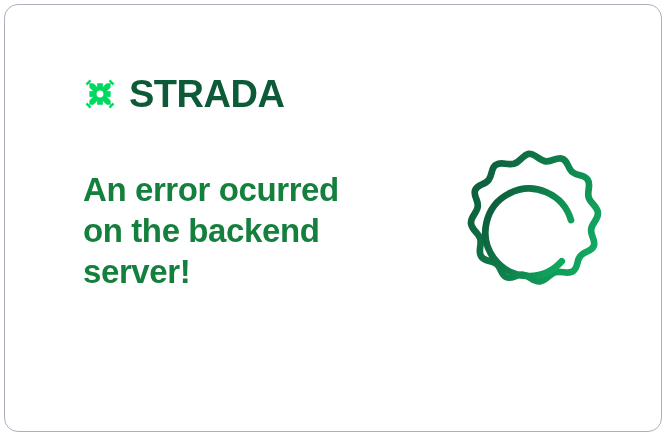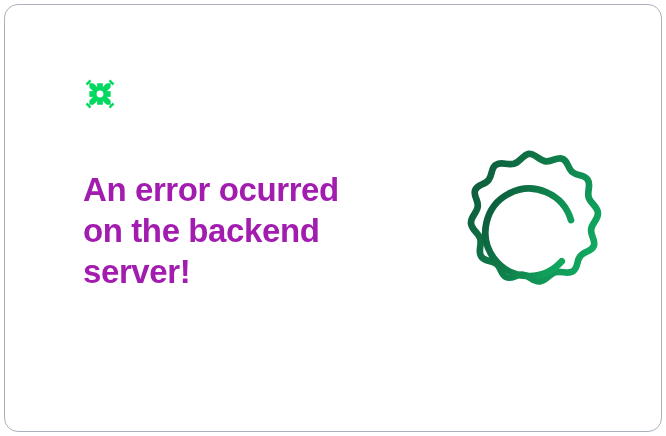--- a/index.html
+++ b/index.html
@@ -67,21 +67,21 @@
     position: absolute;
     left: 78px;
     top: 164px;
     width: 300px;
     margin: 0;
     font-family: "Liberation Sans", sans-serif;
     font-size: 33px;
     line-height: 41px;
     font-weight: 700;
     letter-spacing: -0.4px;
-    color: #a21caf;
+    color: #15803d;
   }
 
   
   .gear {
     position: absolute;
     left: 440px;
     top: 137px;
     width: 168px;
     height: 168px;
     display: block;
@@ -108,20 +108,21 @@
         </g>
 
         <g fill="#ffffff">
           <circle cx="50" cy="50" r="9"></circle>
           <path d="M50 -6 L78 22 L50 22 L22 22 Z"></path>
           <path d="M50 106 L78 78 L50 78 L22 78 Z"></path>
           <path d="M-6 50 L22 22 L22 50 L22 78 Z"></path>
           <path d="M106 50 L78 22 L78 50 L78 78 Z"></path>
         </g>
       </svg>
+      <span class="brand-word">STRADA</span>
     </div>
 
     <p class="headline">An error ocurred on the backend server!</p>
 
     <svg class="gear" viewBox="0 0 200 200" aria-hidden="true">
       <defs>
         <linearGradient id="gearGrad" x1="0" y1="0.25" x2="1" y2="0.75">
           <stop offset="0%" stop-color="#0d5d3c"></stop>
           <stop offset="45%" stop-color="#0f7d4a"></stop>
           <stop offset="100%" stop-color="#12ab61"></stop>

